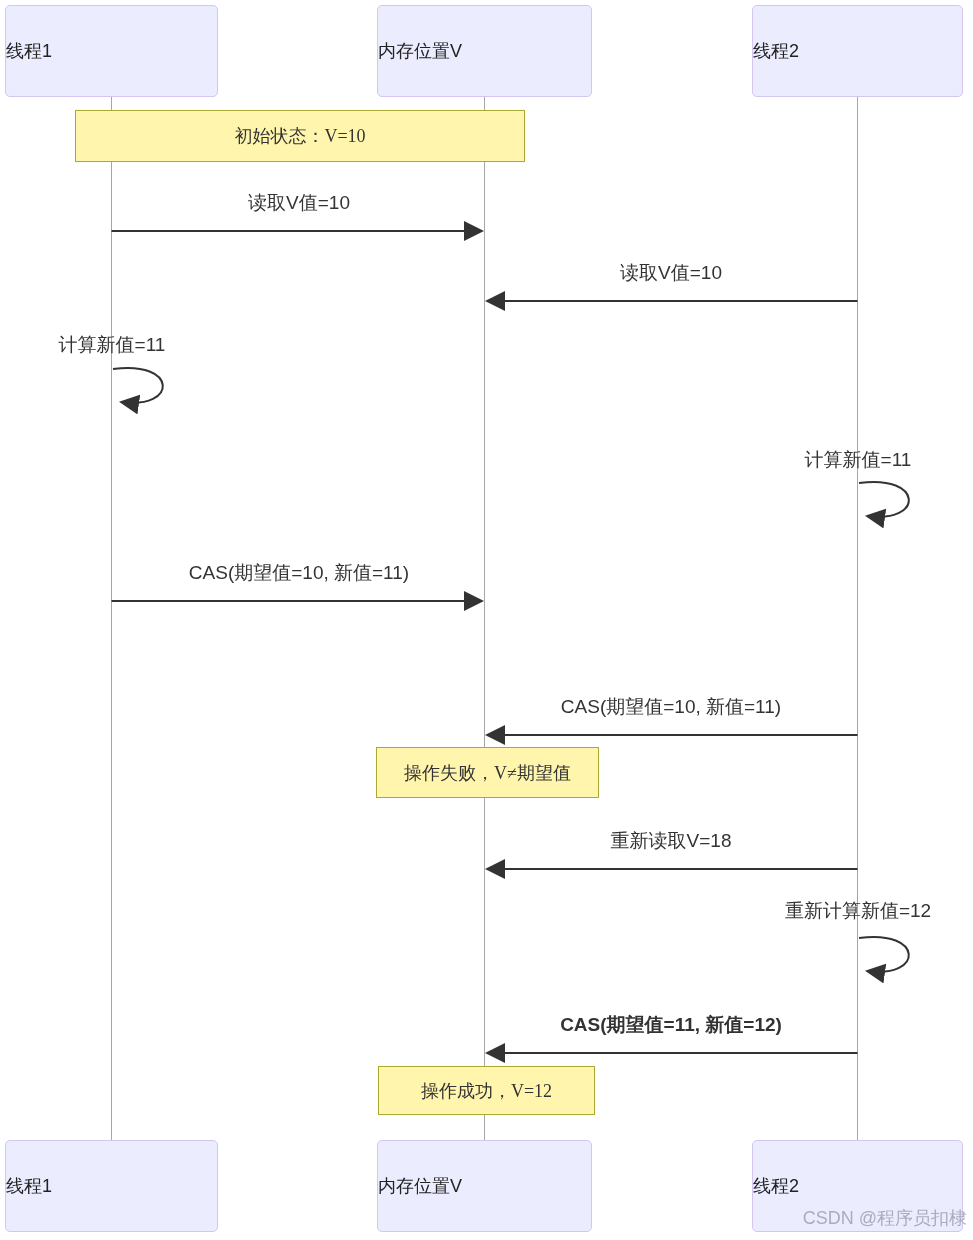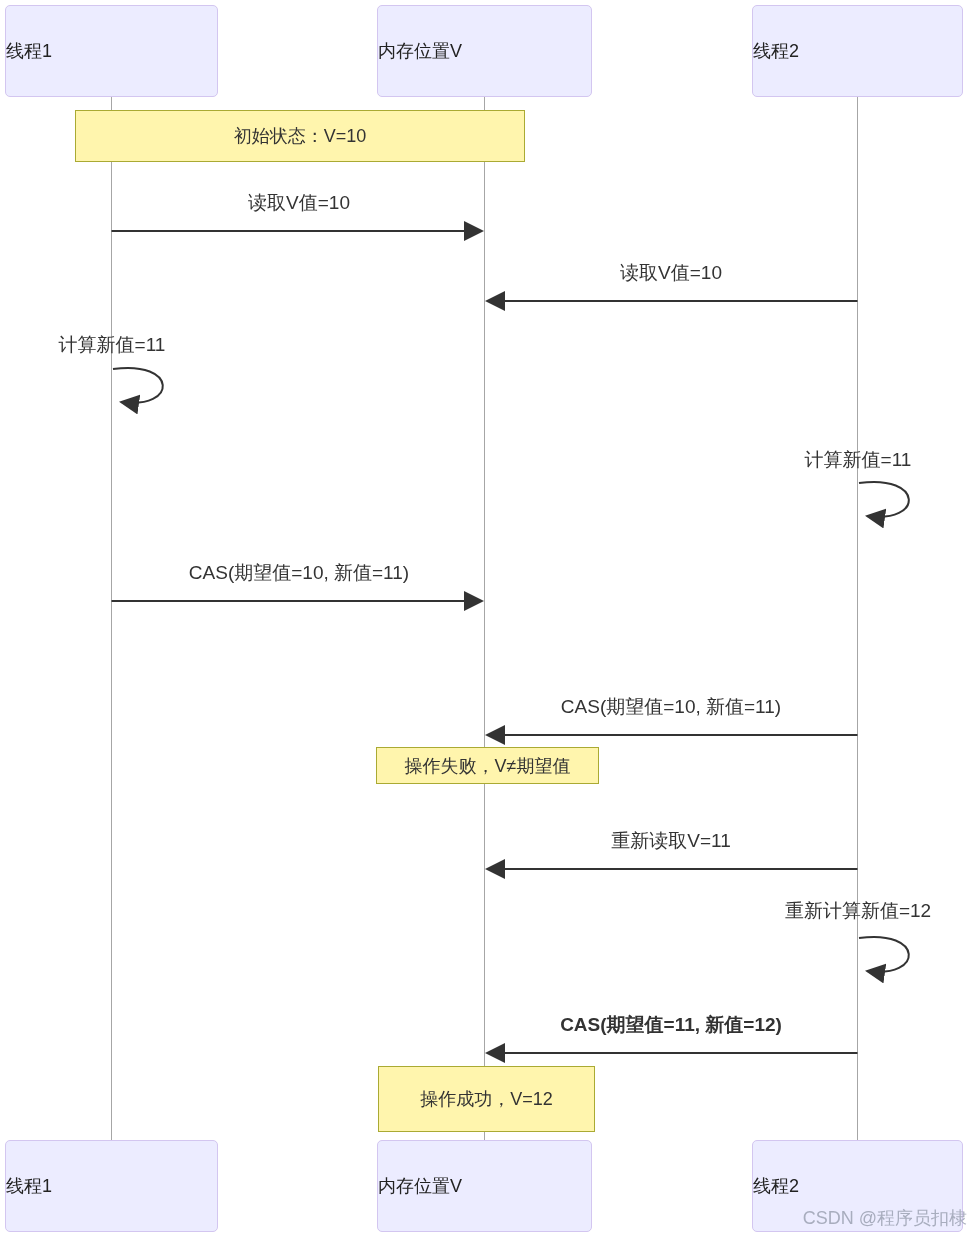--- a/index.html
+++ b/index.html
@@ -33,20 +33,21 @@
     border-radius:5px;
     font-size:18px; color:#222222;
   }
   .note {
     position:absolute;
     display:flex; align-items:center; justify-content:center;
     background:var(--note-fill);
     border:1.5px solid var(--note-border);
     font-size:18px; color:var(--text-color);
     white-space:nowrap;
+    font-family:Liberation Serif, serif;
   }
   .msg-label {
     position:absolute;
     transform:translateX(-50%);
     font-size:19px; color:var(--text-color);
     white-space:nowrap; text-align:center; line-height:26px;
   }
   .watermark {
     position:absolute;
     right:6px; top:1206px;
@@ -99,32 +100,32 @@
   <div class="actor" style="left:377px; top:1140px; width:215px; height:92px;">
     <span>内存位置V</span>
   </div>
   <div class="actor" style="left:752px; top:1140px; width:211px; height:92px;">
     <span>线程2</span>
   </div>
 
   <div class="note" style="left:75px;  top:110px;  width:450px; height:52px;">
     <span>初始状态：V=10</span>
   </div>
-  <div class="note" style="left:376px; top:747px;  width:223px; height:37px;">
+  <div class="note" style="left:376px; top:747px;  width:223px; height:51px;">
     <span>操作失败，V≠期望值</span>
   </div>
-  <div class="note" style="left:378px; top:1066px; width:217px; height:66px;text-align:right;">
+  <div class="note" style="left:378px; top:1066px; width:217px; height:49px;text-align:right;">
     <span>操作成功，V=12</span>
   </div>
 
   <div class="msg-label" style="left:299px; top:190px;">读取V值=10</div>
   <div class="msg-label" style="left:671px; top:260px;">读取V值=10</div>
   <div class="msg-label" style="left:112px; top:332px;">计算新值=11</div>
   <div class="msg-label" style="left:858px; top:447px;">计算新值=11</div>
   <div class="msg-label" style="left:299px; top:560px;">CAS(期望值=10, 新值=11)</div>
   <div class="msg-label" style="left:671px; top:694px;">CAS(期望值=10, 新值=11)</div>
-  <div class="msg-label" style="left:671px; top:828px;">重新读取V=11</div>
+  <div class="msg-label" style="left:671px; top:828px;">重新读取V=18</div>
   <div class="msg-label" style="left:858px; top:898px;">重新计算新值=12</div>
   <div class="msg-label" style="left:671px; top:1012px;font-weight:bold;">CAS(期望值=11, 新值=12)</div>
 
   <div class="watermark">CSDN @程序员扣棣</div>
 
 </div>
 
 </body></html>

